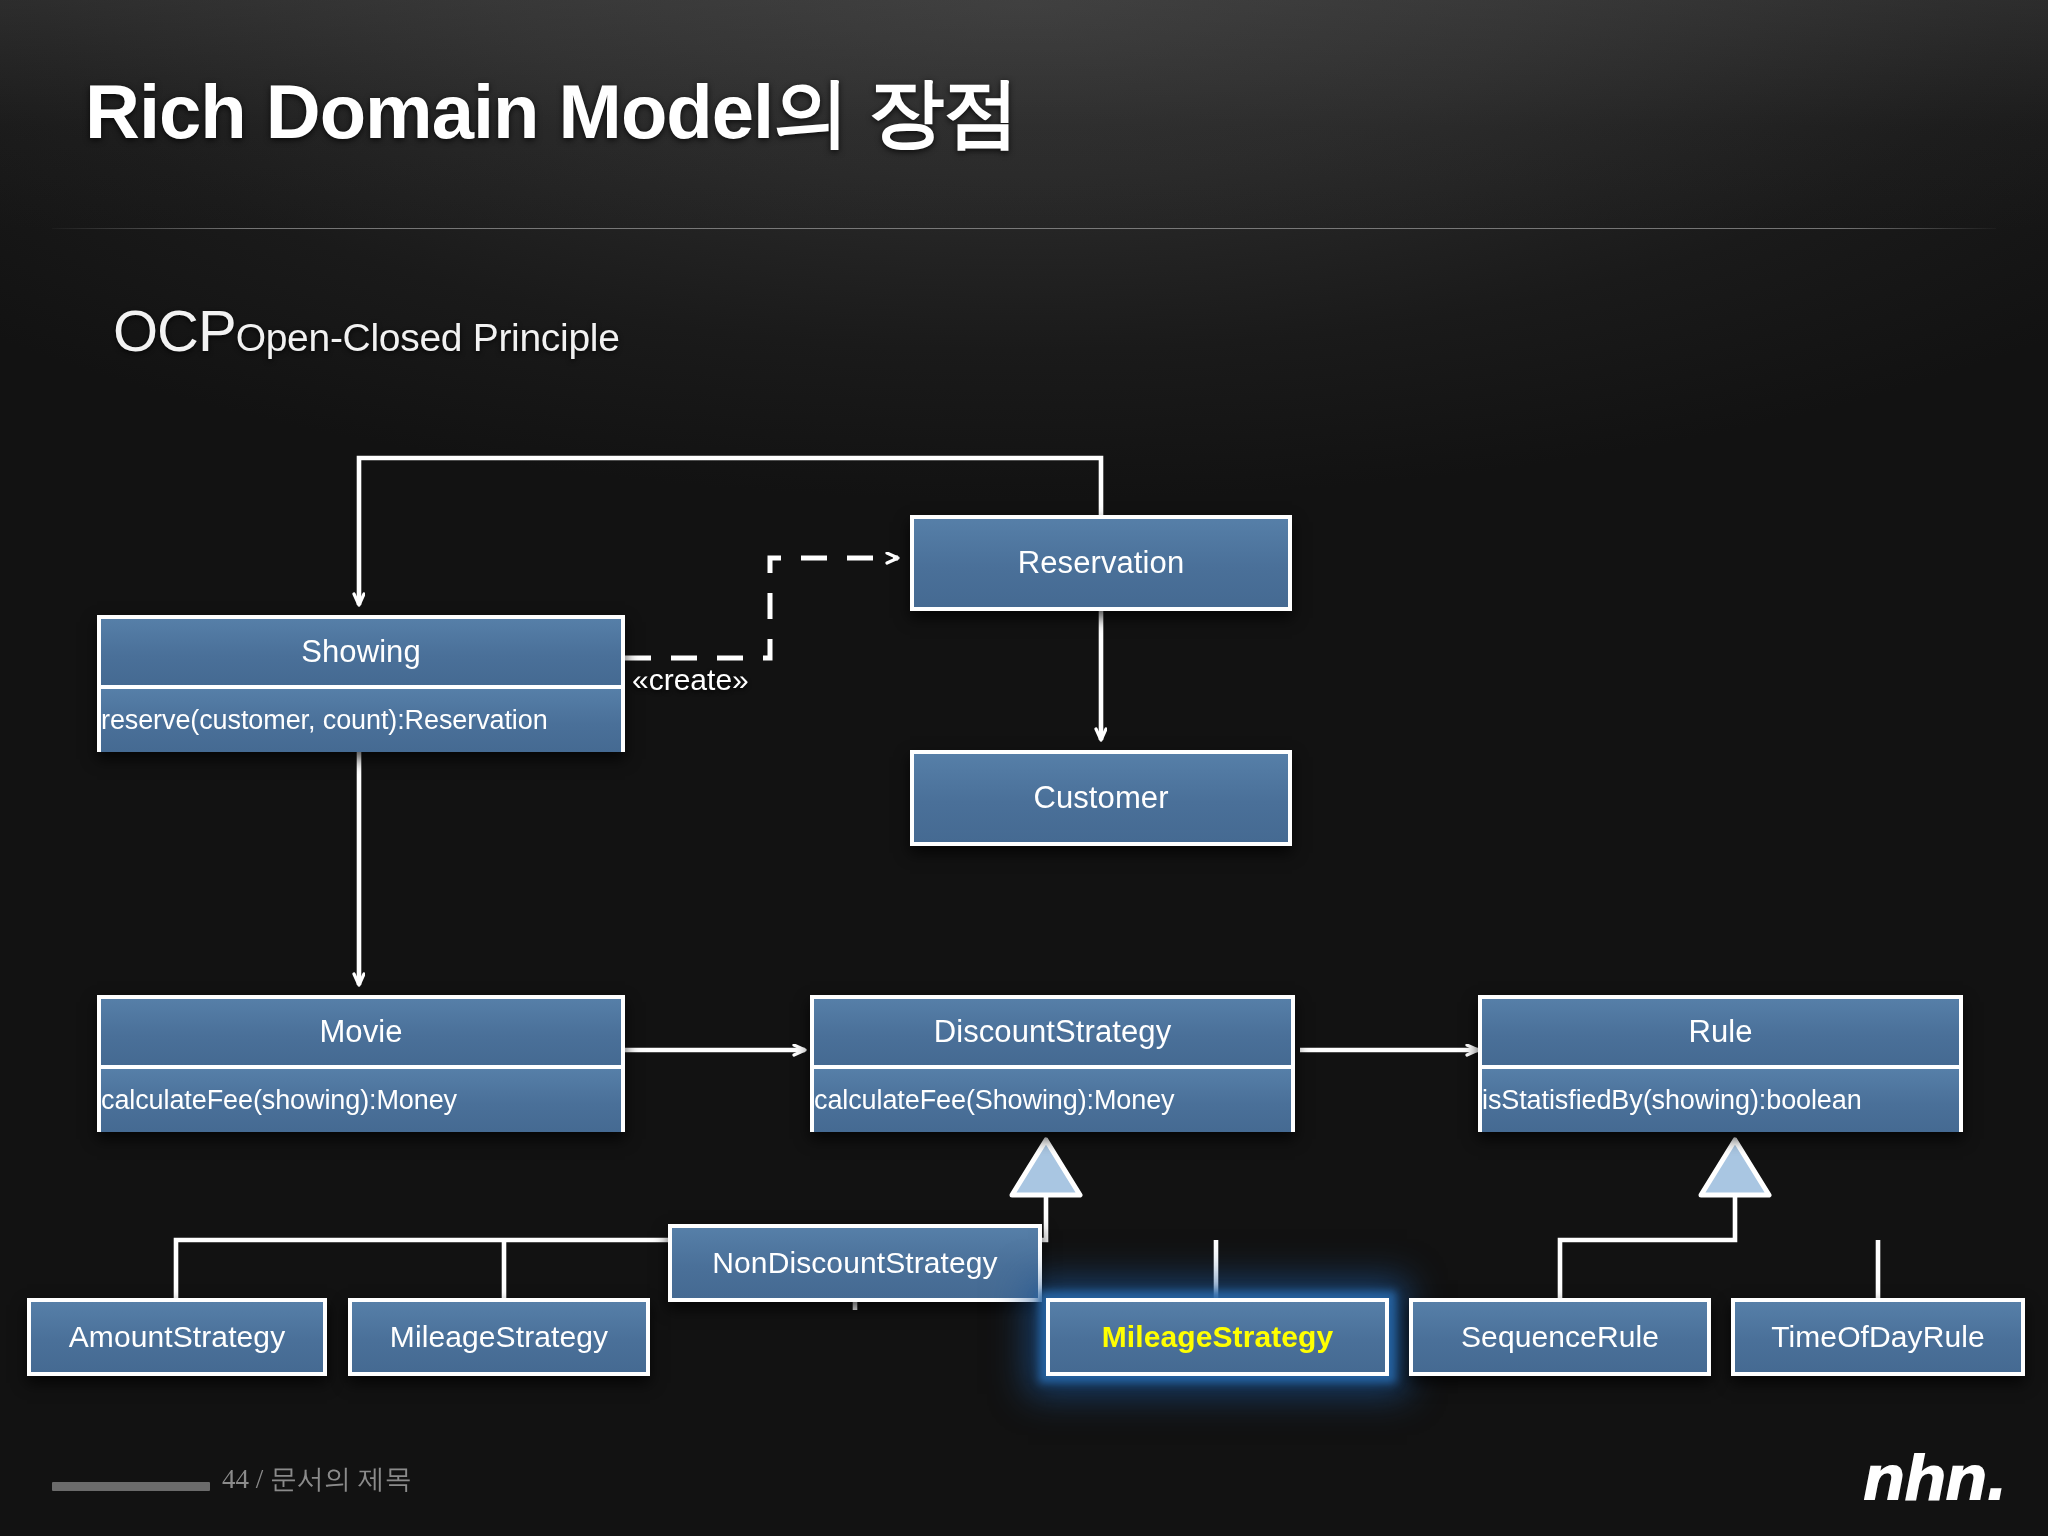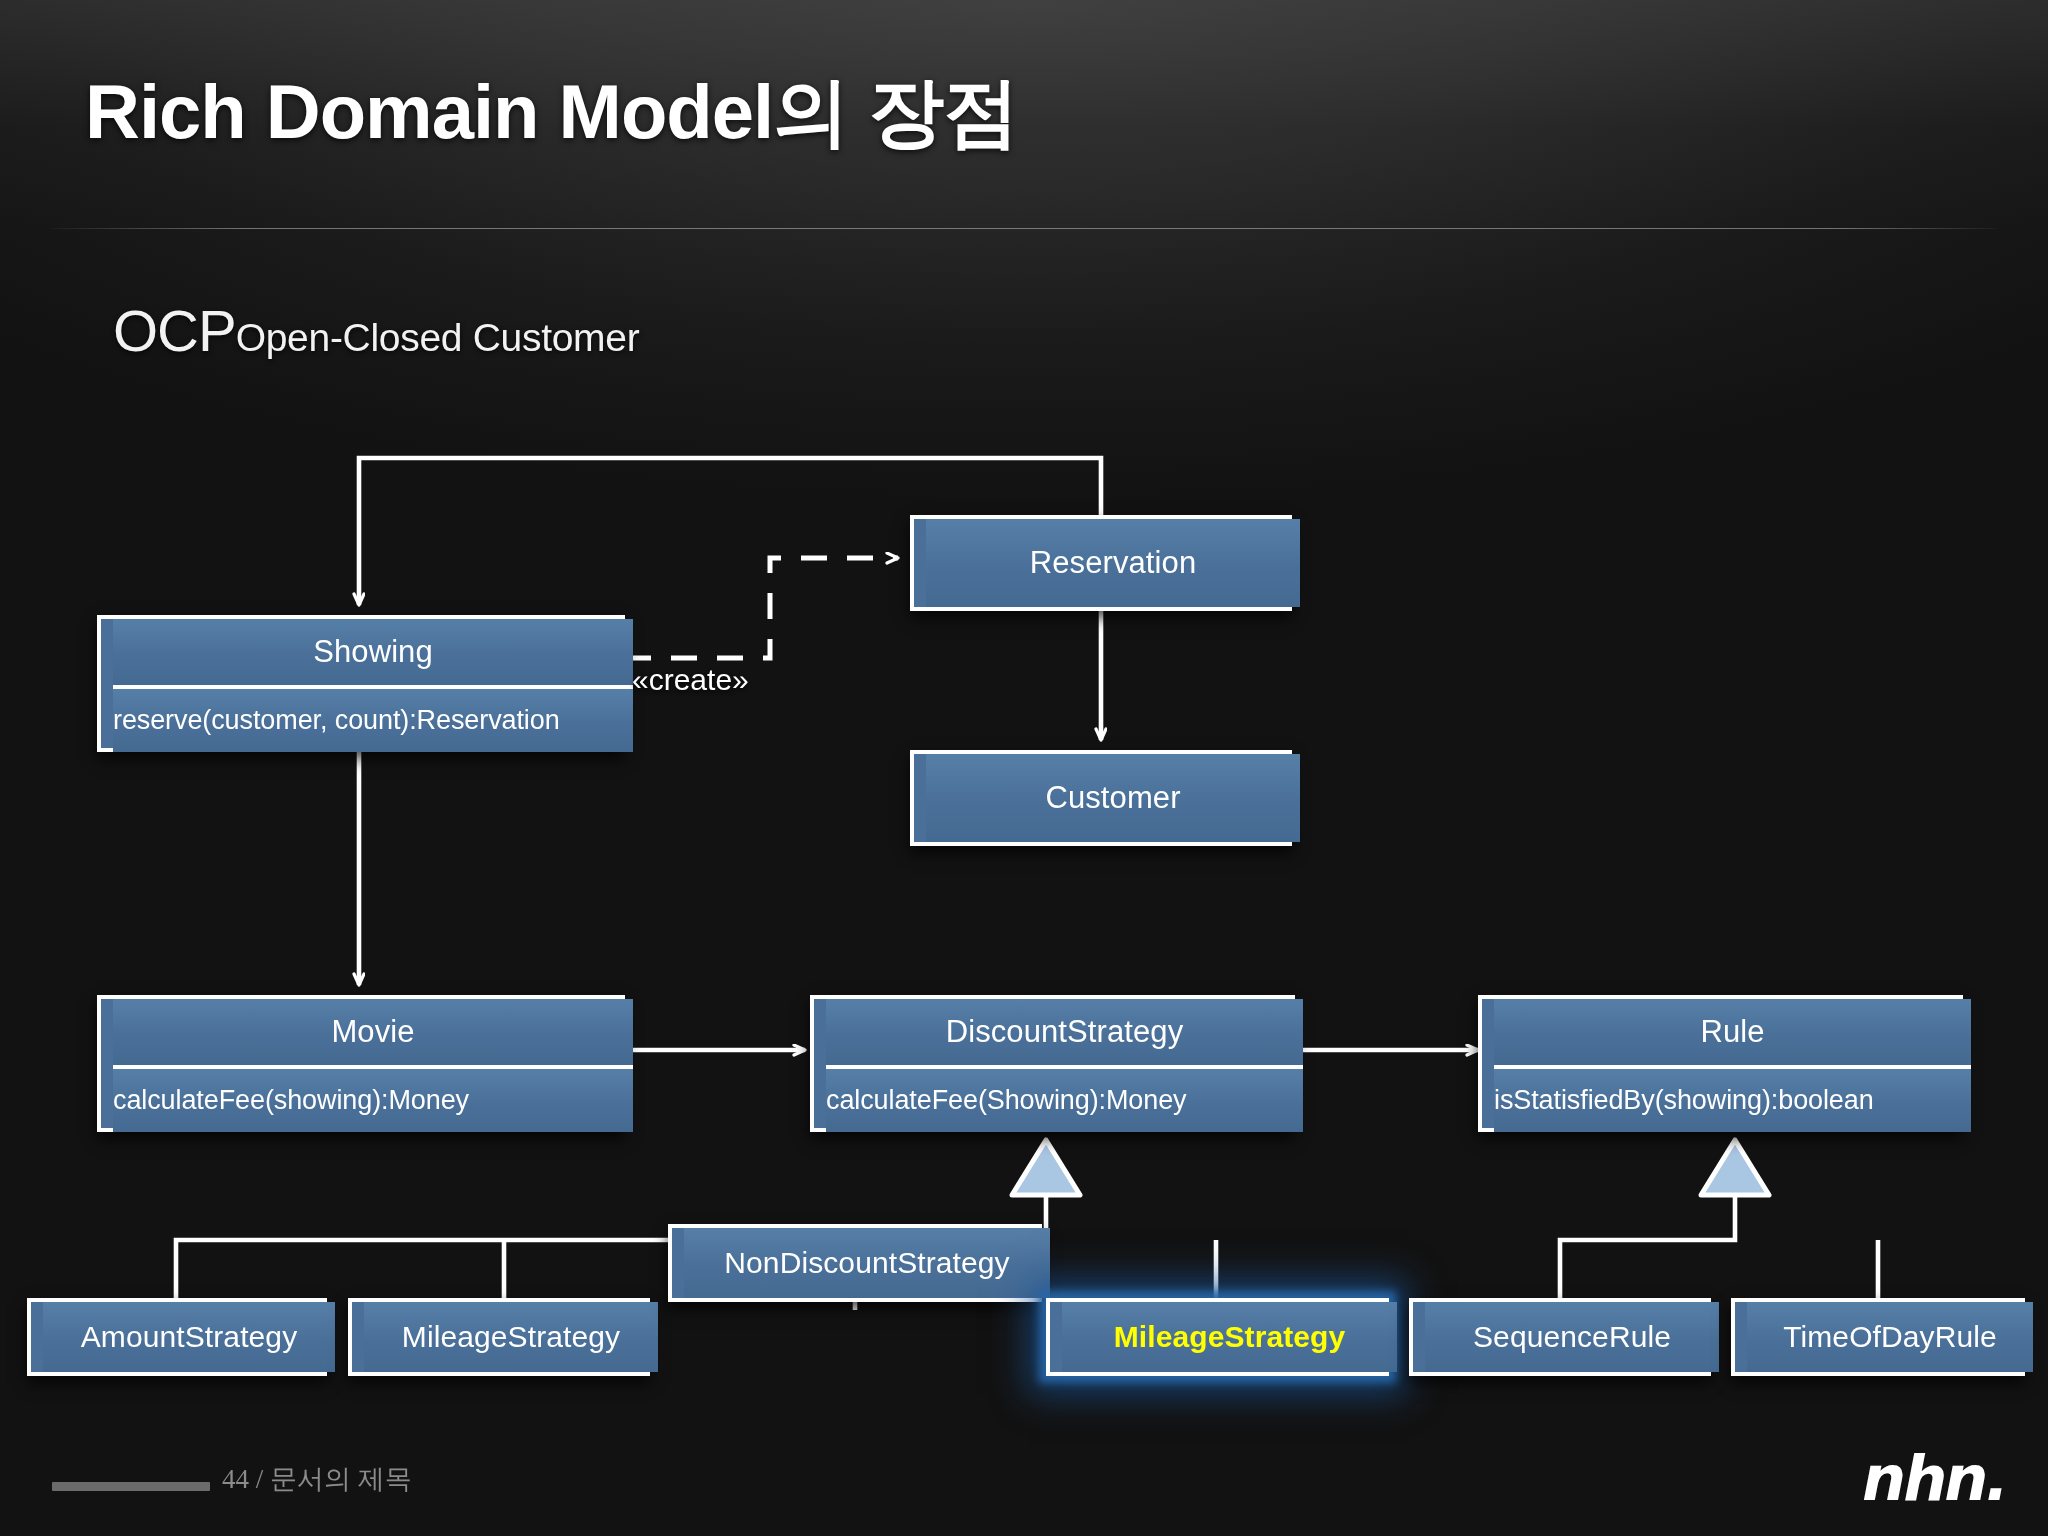--- a/index.html
+++ b/index.html
@@ -48,21 +48,20 @@
     border:4px solid #ffffff;
     background:#4a7099;
     box-shadow:0 7px 14px rgba(0,0,0,.72);
     z-index:4;
   }
   .node .hdr,.node .ops{
     box-sizing:border-box;width:100%;
     display:flex;align-items:center;justify-content:center;
     color:#ffffff;white-space:nowrap;
     background:linear-gradient(180deg,#567fa8 0%,#4a7099 55%,#456a92 100%);
-    margin-left:12px;
   }
   .node .hdr{font-size:31px;font-weight:400;letter-spacing:.1px;}
   .node .ops{
     border-top:4px solid #ffffff;
     font-size:27px;font-weight:400;justify-content:flex-start;
     padding-left:0;letter-spacing:-.1px;
   }
   .node.simple .hdr{height:100%;}
   .node.compact{border-width:4px;}
   .node.compact .hdr{font-size:30px;}
@@ -95,21 +94,21 @@
 </style>
 </head>
 <body>
 
 <div id="slide">
 
   <div class="title">Rich Domain Model의 장점</div>
   <div class="title-rule"></div>
 
   <div class="subtitle">
-    <span class="big">OCP</span><span class="small">Open-Closed Customer</span>
+    <span class="big">OCP</span><span class="small">Open-Closed Principle</span>
   </div>
 
   <div id="diagram">
 
     <svg id="lines" viewBox="0 0 2048 1536" xmlns="http://www.w3.org/2000/svg">
       <defs>
         <marker id="openArrow" markerWidth="16" markerHeight="16" refX="13" refY="6" orient="auto" markerUnits="userSpaceOnUse">
           <path d="M2,1 L13,6 L2,11" fill="none" stroke="#ffffff" stroke-width="3.2" stroke-linecap="round" stroke-linejoin="round"></path>
         </marker>
       </defs>

